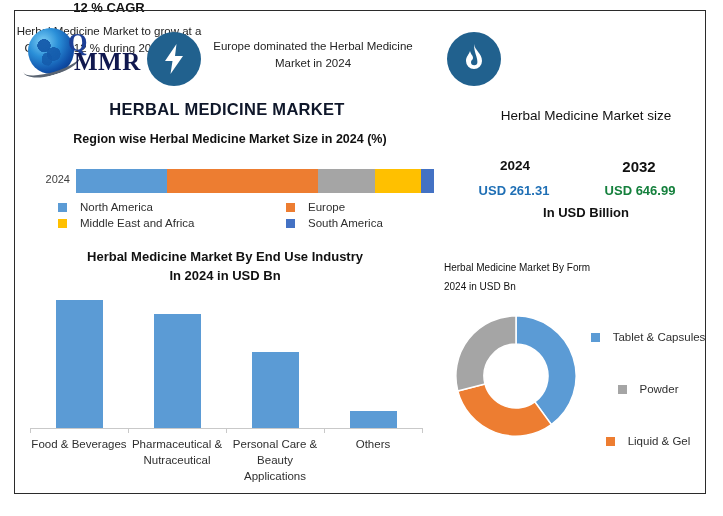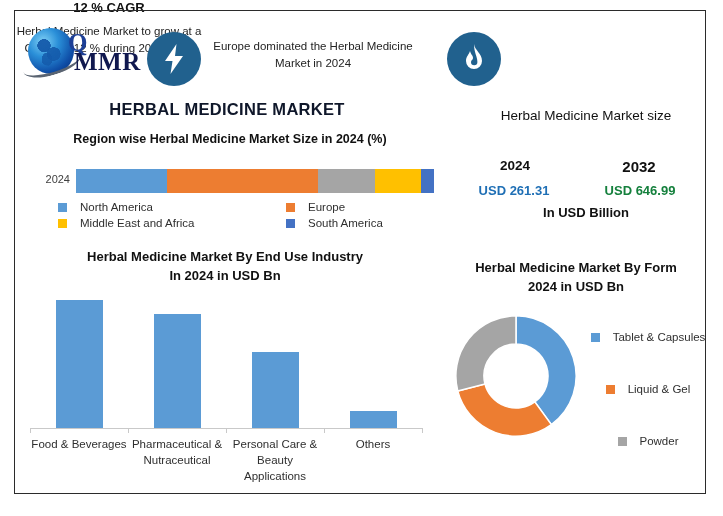--- a/index.html
+++ b/index.html
@@ -63,22 +63,22 @@
   #enduse-title{position:absolute;left:30px;top:247px;width:390px;text-align:center;
     font-size:13px;font-weight:700;color:#111;line-height:19px;}
   #enduse-plot{position:absolute;left:30px;top:286px;width:392px;height:143px;}
   #enduse-axis{position:absolute;left:30px;top:428px;width:392px;height:1px;background:#c9c9c9;}
   .tick{position:absolute;top:428px;width:1px;height:5px;background:#c9c9c9;}
   .ebar{position:absolute;bottom:0;width:47px;background:#5b9bd5;}
   #enduse-labels{position:absolute;left:30px;top:436px;width:392px;display:flex;}
   #enduse-labels > div{width:98px;text-align:center;font-size:11.5px;color:#2f2f2f;line-height:16px;}
 
   
-  #form-title{position:absolute;left:444px;top:258px;width:264px;text-align:center;
-    font-size:13px;font-weight:700;color:#111;line-height:19px;}
+  #form-title{position:absolute;left:444px;top:258px;width:264px;
+    font-size:10px;font-weight:400;color:#111;line-height:19px;}
   #donut{position:absolute;left:452px;top:312px;width:128px;height:128px;}
   #form-legend{position:absolute;left:588px;top:330px;width:120px;font-size:11.5px;color:#2f2f2f;}
   #form-legend .lg{height:52px;align-items:flex-start;justify-content:center;}
   #form-legend .sw{margin-top:3px;}
 </style>
 </head>
 <body>
 
 <div id="page">
   <div id="frame"></div>
@@ -170,26 +170,26 @@
         <path d="M50 3 A47 47 0 0 1 77.62590685774623 88.02379873562253 L64.69463130731182 70.22542485937369 A25 25 0 0 0 50 25 Z" fill="#5b9bd5" stroke="#ffffff" stroke-width="1.2"></path>
         <path d="M77.62590685774623 88.02379873562253 A47 47 0 0 1 4.476591426954343 61.68842469674818 L25.785420971784223 56.21724717912137 A25 25 0 0 0 64.69463130731182 70.22542485937369 Z" fill="#ed7d31" stroke="#ffffff" stroke-width="1.2"></path>
         <path d="M4.476591426954343 61.68842469674818 A47 47 0 0 1 49.99999999999999 3 L49.99999999999999 25 A25 25 0 0 0 25.785420971784223 56.21724717912137 Z" fill="#a5a5a5" stroke="#ffffff" stroke-width="1.2"></path>
       </svg></div>
   <div id="form-legend">
       <div class="lg">
         <span class="sw" style="background:#5b9bd5"></span>
         <span>Tablet &amp; Capsules</span>
       </div>
       <div class="lg">
+        <span class="sw" style="background:#a5a5a5"></span>
+        <span>Powder</span>
+      </div>
+      <div class="lg">
         <span class="sw" style="background:#ed7d31"></span>
         <span>Liquid &amp; Gel</span>
-      </div>
-      <div class="lg">
-        <span class="sw" style="background:#a5a5a5"></span>
-        <span>Powder</span>
       </div>
     </div>
 <div class="tick" style="left: 30px;"></div>
     <div class="tick" style="left: 128px;"></div>
     <div class="tick" style="left: 226px;"></div>
     <div class="tick" style="left: 324px;"></div>
     <div class="tick" style="left: 422px;"></div>
   </div>
 
 </body></html>

